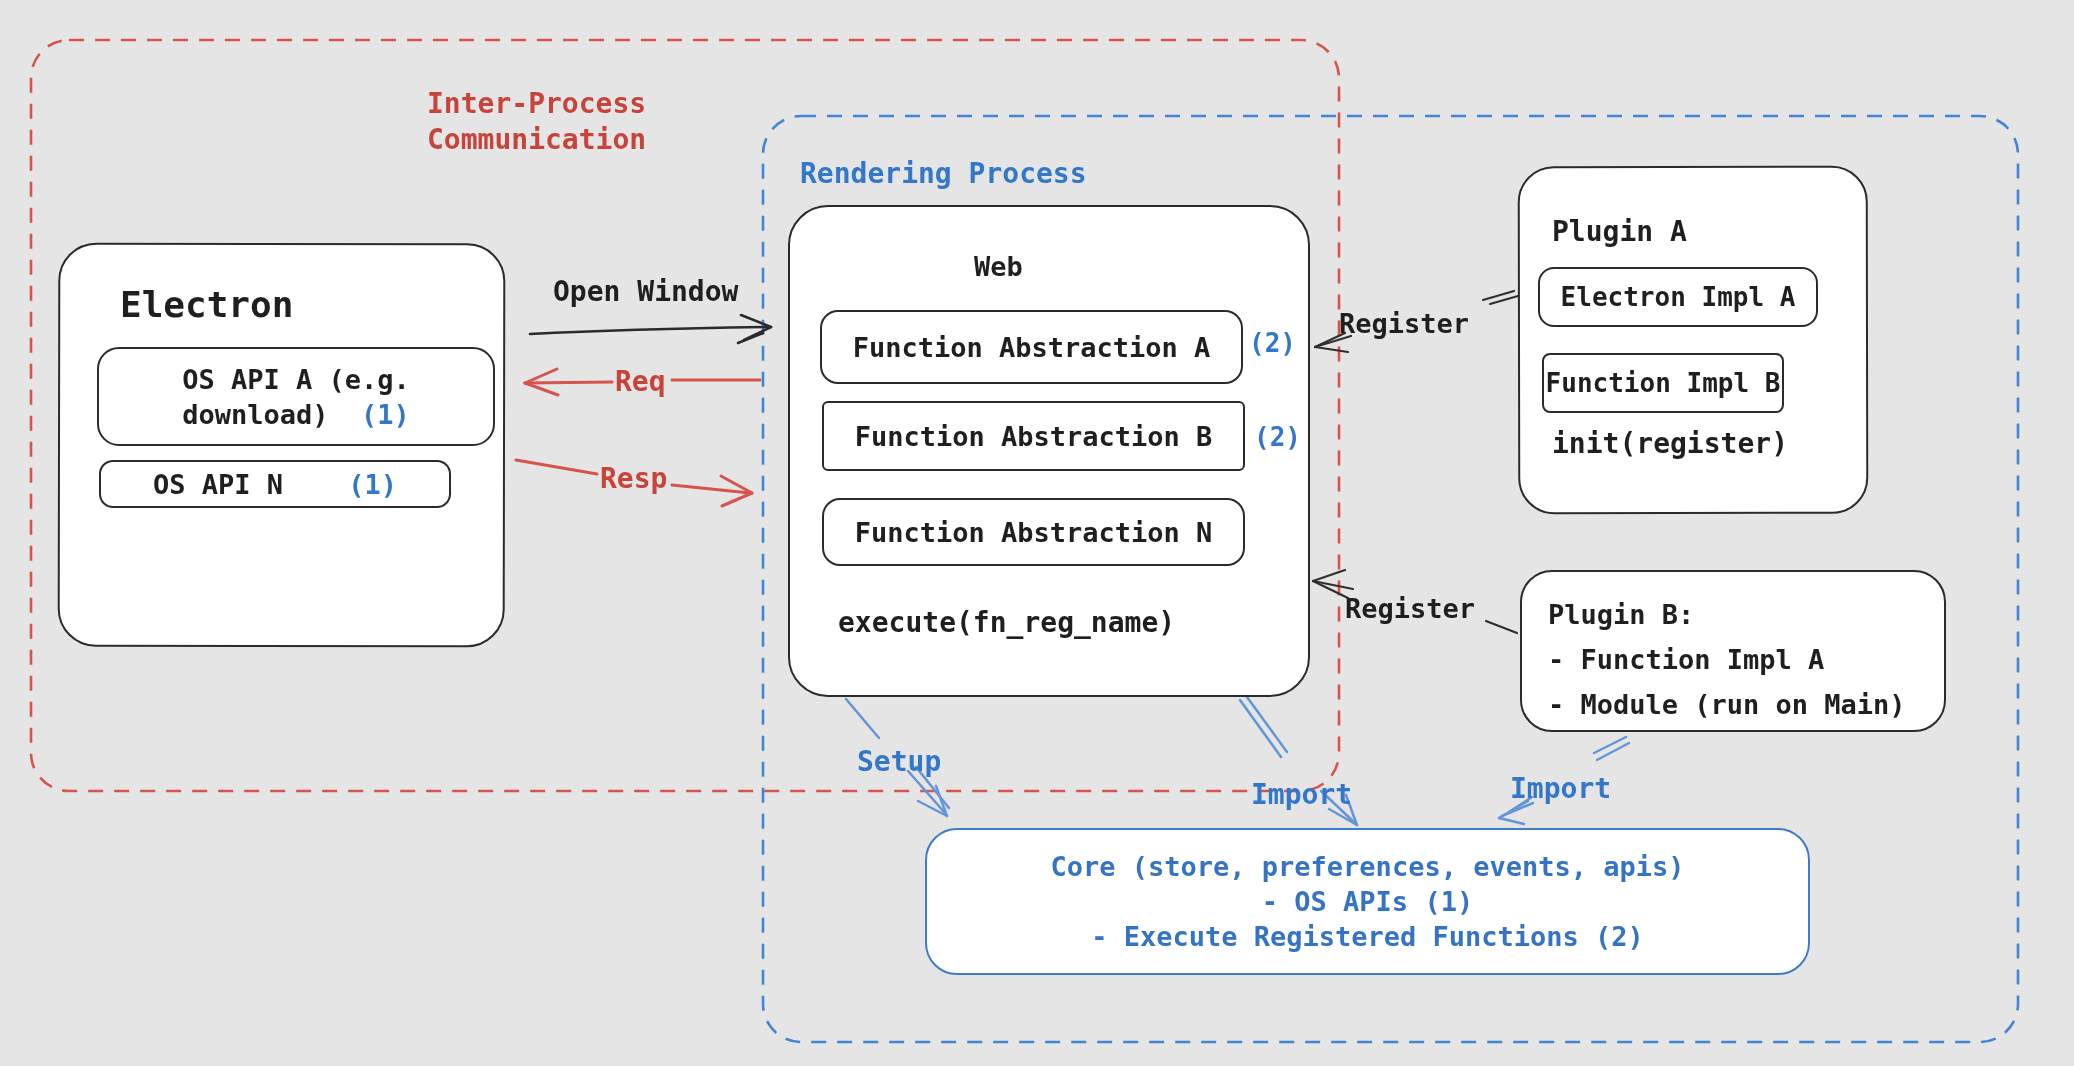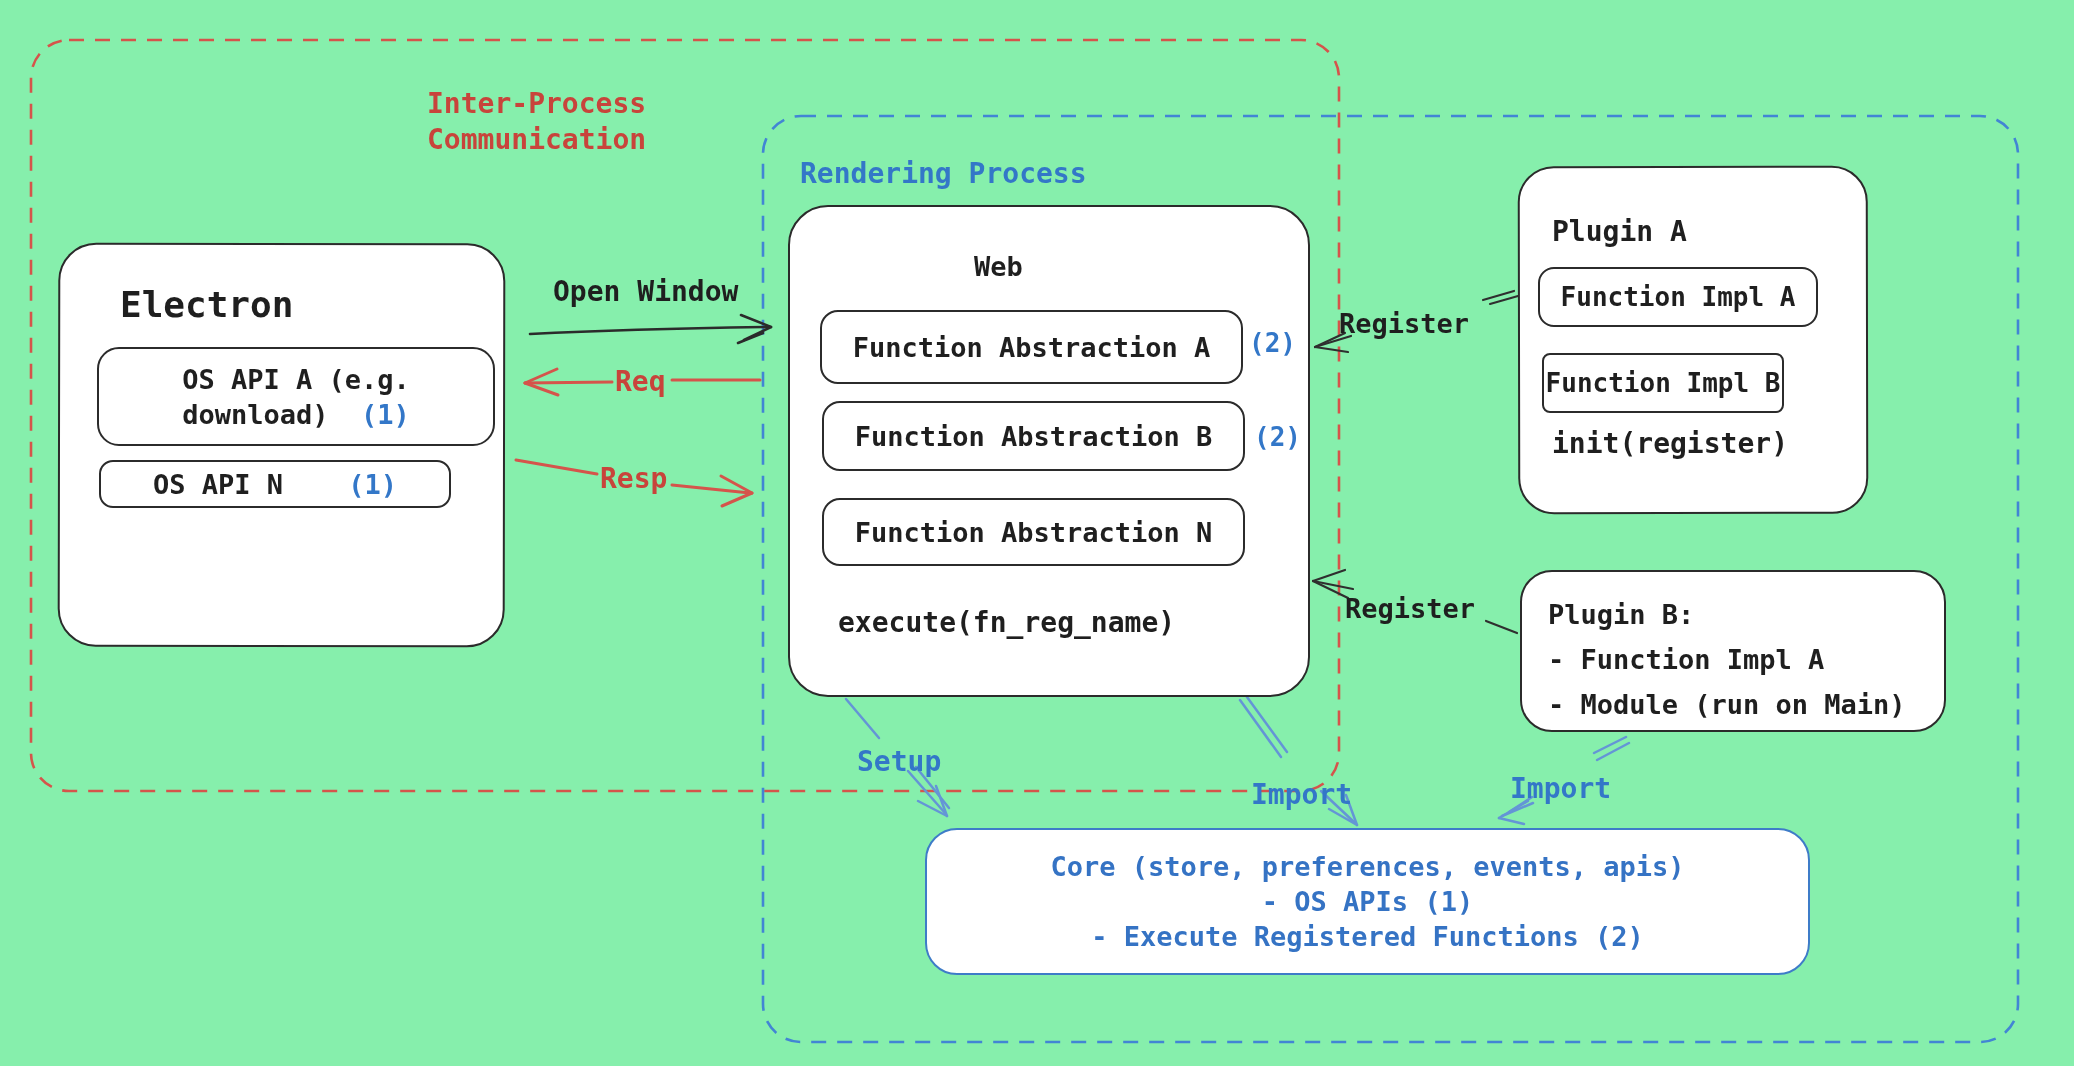--- a/index.html
+++ b/index.html
@@ -1,17 +1,17 @@
 <!DOCTYPE html>
 <html><head>
 <meta charset="utf-8">
 <style>
   html,body{margin:0;padding:0;background:#ffffff;}
   .canvas{
-    position:relative;width:2074px;height:1066px;background:#86efac;overflow:hidden;
+    position:relative;width:2074px;height:1066px;background:#e5e5e5;overflow:hidden;
     font-family:"DejaVu Sans Mono",monospace;font-weight:600;color:#1f1f1f;
   }
   svg.overlay{position:absolute;left:0;top:0;pointer-events:none;}
   .box{
     position:absolute;background:#ffffff;border:2.5px solid #2b2b2b;box-sizing:border-box;
   }
   .ibox{
     position:absolute;background:#ffffff;border:2.2px solid #2b2b2b;box-sizing:border-box;
     display:flex;align-items:center;justify-content:center;text-align:center;
   }
@@ -23,21 +23,21 @@
   .f28{font-size:28px;line-height:36px;}
   .f27{font-size:27px;line-height:35px;}
   .f26{font-size:26px;line-height:33px;}
 
   
   #electron-box{left:58px;top:243px;width:447px;height:404px;border-radius:38px;transform:rotate(.1deg);}
   #api-a-box{left:97px;top:347px;width:398px;height:99px;border-radius:22px;flex-direction:column;}
   #api-n-box{left:99px;top:460px;width:352px;height:48px;border-radius:14px;}
   #web-box{left:788px;top:205px;width:522px;height:492px;border-radius:40px;}
   #fa-a-box{left:820px;top:310px;width:423px;height:74px;border-radius:18px;}
-  #fa-b-box{left:822px;top:401px;width:423px;height:70px;border-radius:18px;}
+  #fa-b-box{left:822px;top:401px;width:423px;height:70px;border-radius:6px;}
   #fa-n-box{left:822px;top:498px;width:423px;height:68px;border-radius:18px;}
   #plugin-a-box{left:1518px;top:166px;width:350px;height:348px;border-radius:36px;transform:rotate(-.1deg);}
   #impl-a-box{left:1538px;top:267px;width:280px;height:60px;border-radius:16px;}
   #impl-b-box{left:1542px;top:353px;width:242px;height:60px;border-radius:8px;}
   #plugin-b-box{left:1520px;top:570px;width:426px;height:162px;border-radius:32px;}
   #core-box{left:925px;top:828px;width:885px;height:147px;border-radius:32px;border-color:#3e7cc8;
             display:flex;flex-direction:column;align-items:center;justify-content:center;text-align:center;}
 
   
   #ipc-label{left:427px;top:86px;}
@@ -151,21 +151,21 @@
   <div class="lbl black f27" id="web-title">Web</div>
   <div class="ibox f27" id="fa-a-box">Function Abstraction A</div>
   <div class="lbl blue f26" id="fa-a-ref">(2)</div>
   <div class="ibox f27" id="fa-b-box">Function Abstraction B</div>
   <div class="lbl blue f26" id="fa-b-ref">(2)</div>
   <div class="ibox f27" id="fa-n-box">Function Abstraction N</div>
   <div class="lbl black f28" id="execute-label">execute(fn_reg_name)</div>
 
   <div class="box" id="plugin-a-box"></div>
   <div class="lbl black f28" id="plugin-a-title">Plugin A</div>
-  <div class="ibox f26" id="impl-a-box">Function Impl A</div>
+  <div class="ibox f26" id="impl-a-box">Electron Impl A</div>
   <div class="ibox f26" id="impl-b-box">Function Impl B</div>
   <div class="lbl black f28" id="init-label">init(register)</div>
 
   <div class="box" id="plugin-b-box"></div>
   <div class="lbl black f27" id="plugin-b-text"><span>Plugin B:</span>
 <span>- Function Impl A</span>
 <span>- Module (run on Main)</span></div>
 
   <div class="box bluecore f27" id="core-box">
     <span>Core (store, preferences, events, apis)</span>

